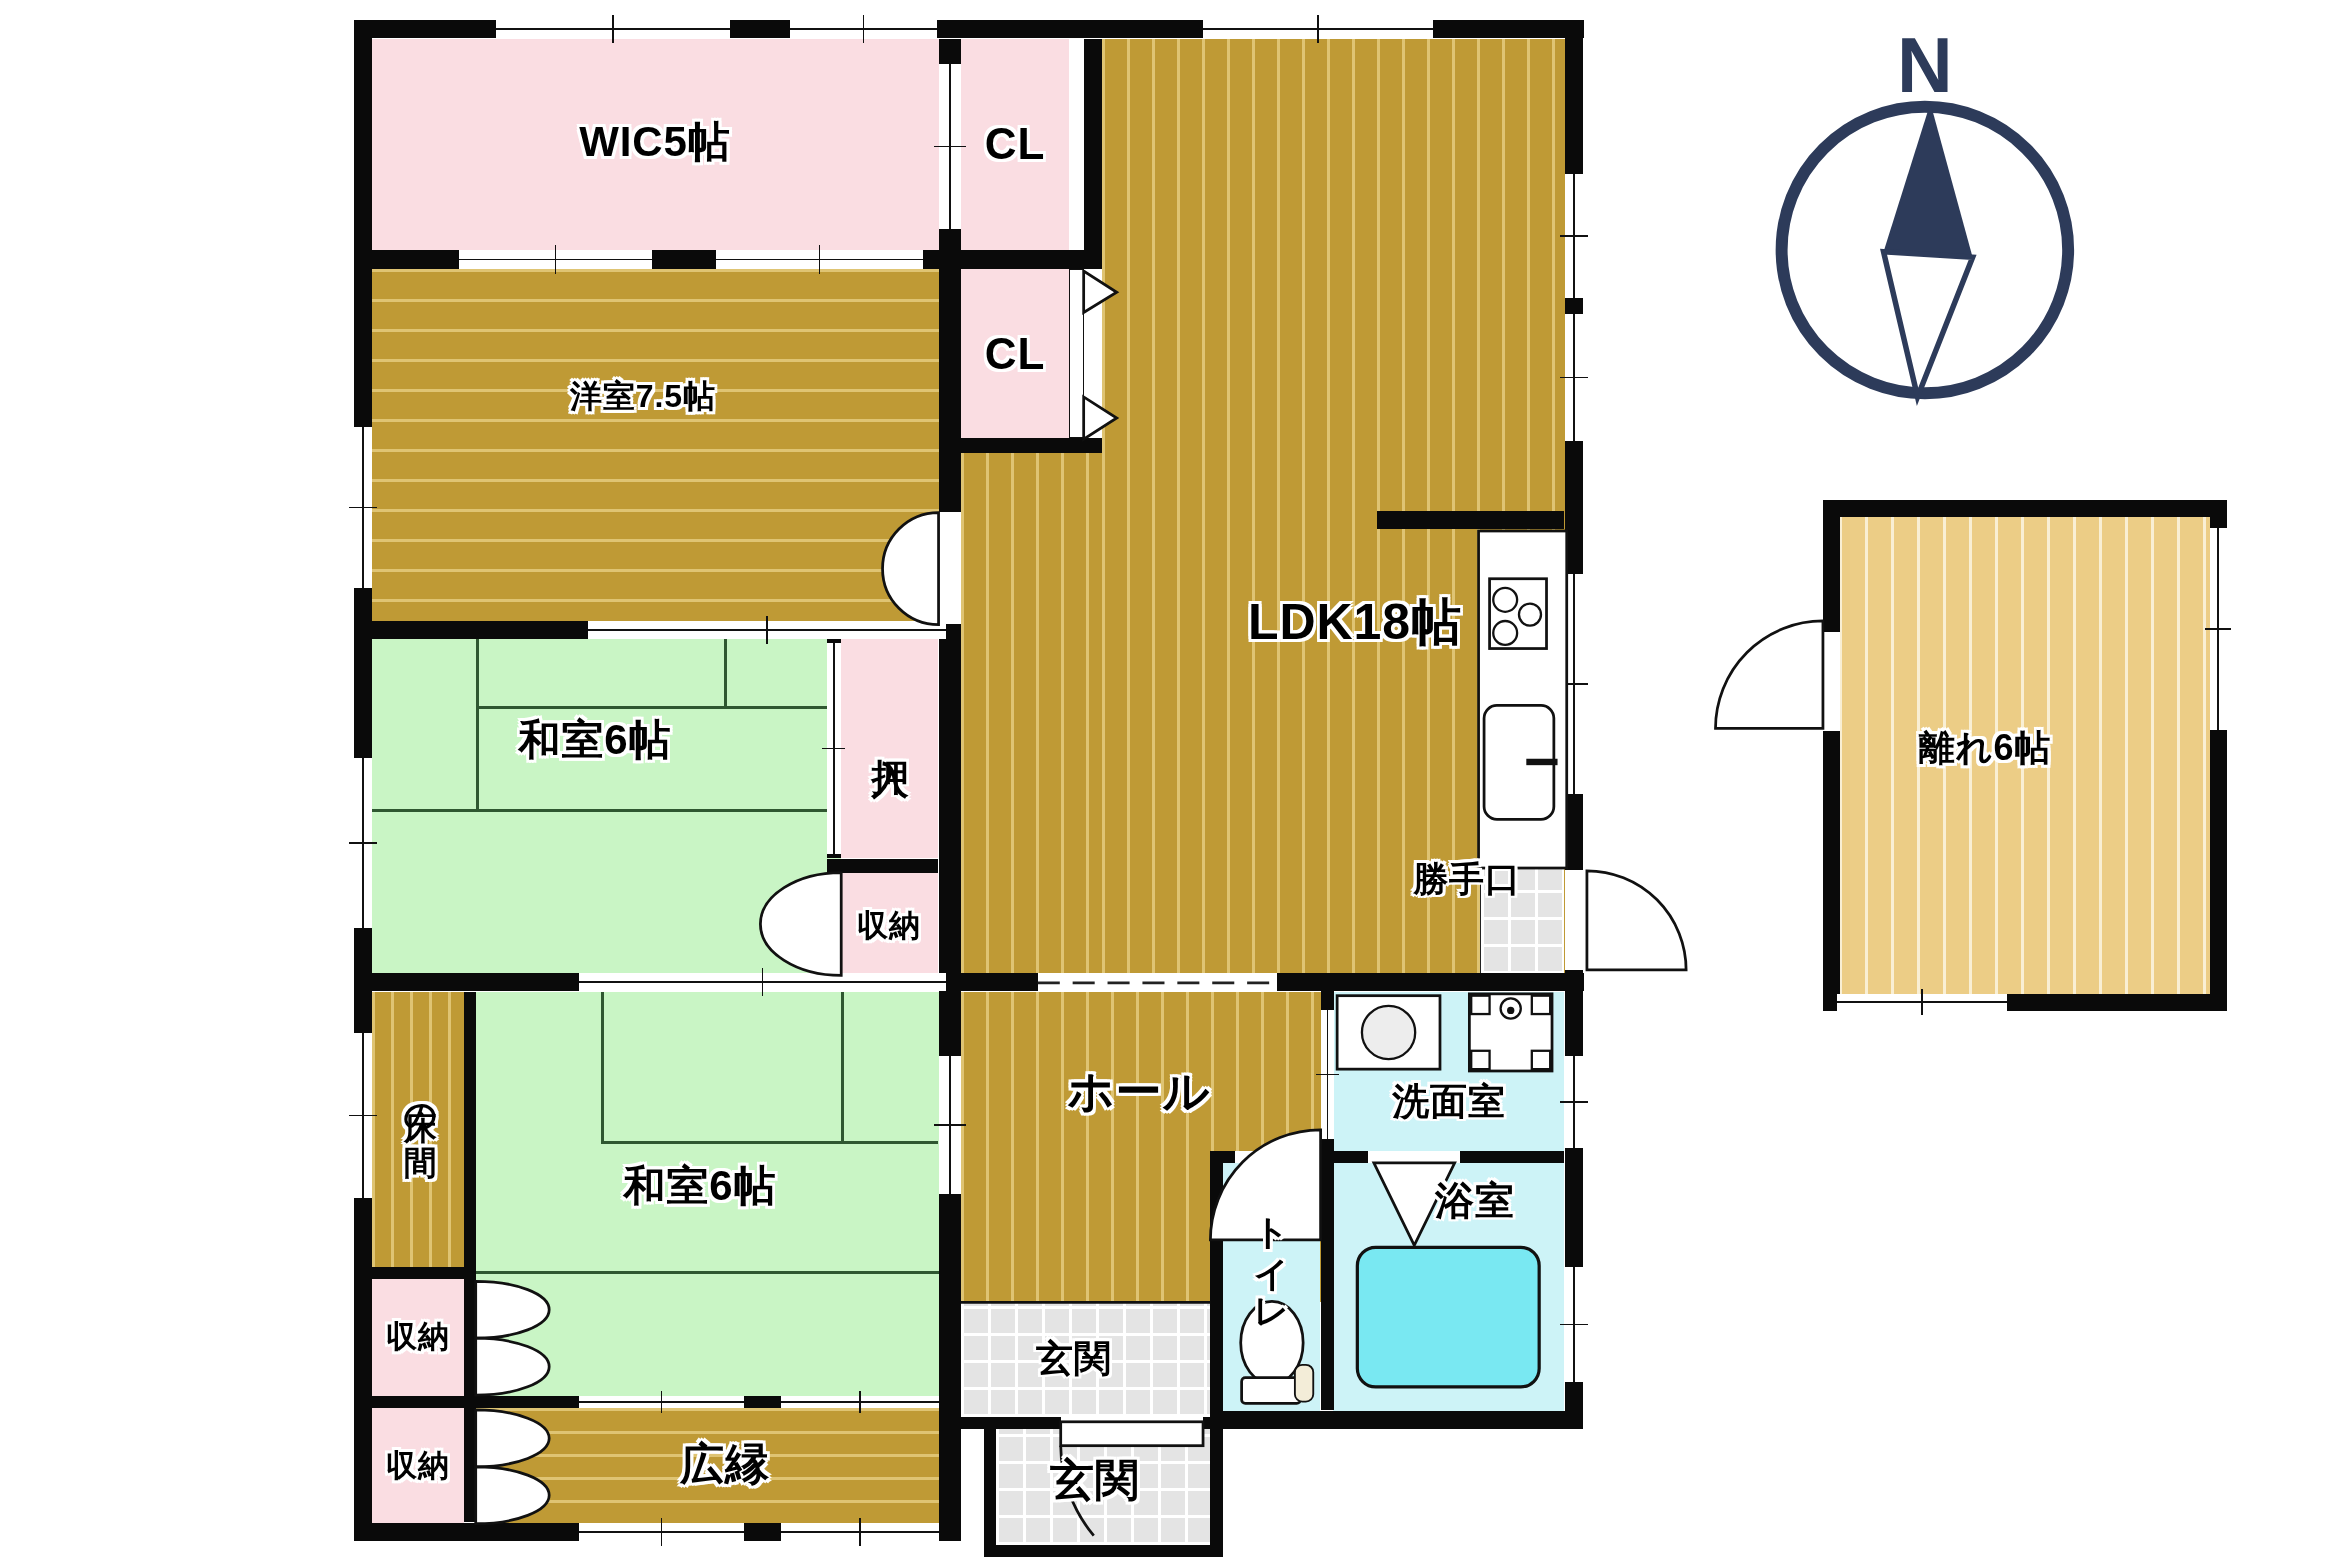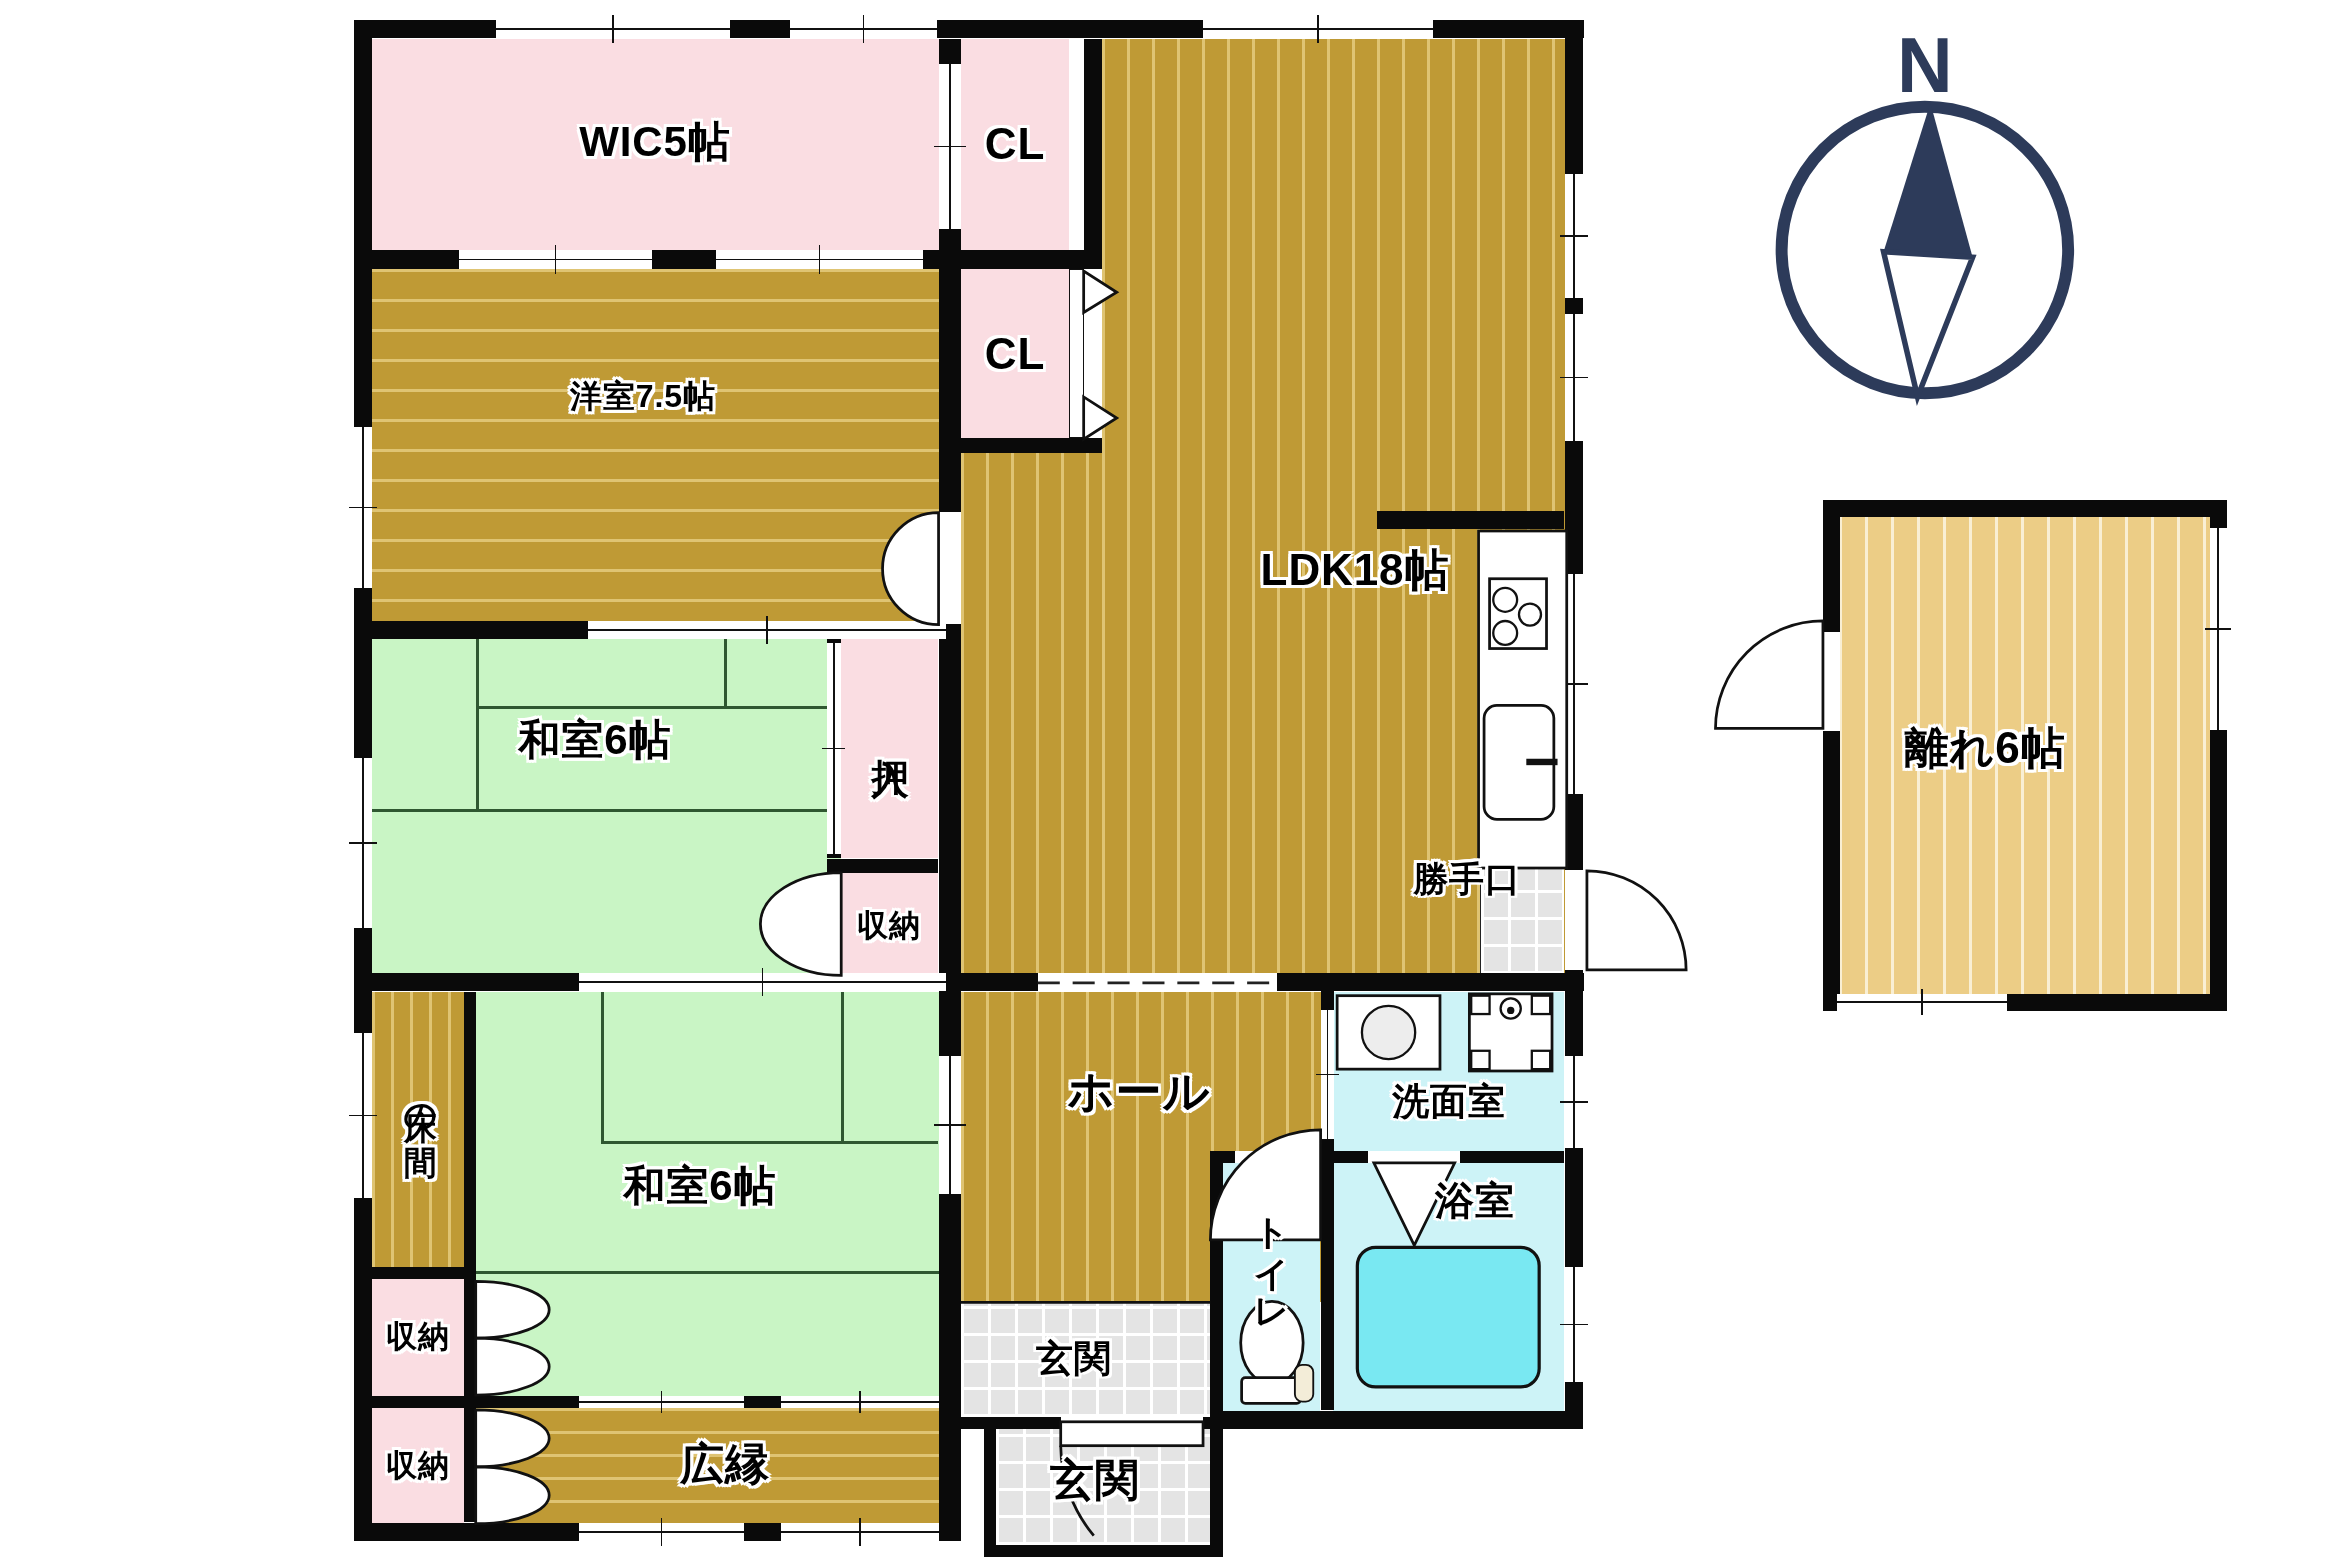--- a/index.html
+++ b/index.html
@@ -211,31 +211,31 @@
       <polygon points="2102,112 2051,274 2148,280" fill="var(--navy)"></polygon>
       <polygon points="2051,274 2148,280 2088,432" fill="#fff" stroke="var(--navy)" stroke-width="6"></polygon>
       <text x="2096" y="100" text-anchor="middle" font-size="84" font-weight="bold" fill="var(--navy)">N</text>
     </g>
   </svg>
 
   <div class="lab" style="left:655px;top:142px;font-size:42px;">WIC5帖</div>
   <div class="lab" style="left:1015px;top:144px;font-size:44px;">CL</div>
   <div class="lab" style="left:1015px;top:354px;font-size:44px;">CL</div>
   <div class="lab" style="left:643px;top:397px;font-size:32px;">洋室7.5帖</div>
-  <div class="lab" style="left:1355px;top:570px;font-size:44px;">LDK18帖</div>
+  <div class="lab" style="left:1355px;top:622px;font-size:50px;">LDK18帖</div>
   <div class="lab v" style="left:889px;top:730px;font-size:37px;">押入</div>
   <div class="lab" style="left:595px;top:740px;font-size:42px;">和室6帖</div>
   <div class="lab" style="left:889px;top:926px;font-size:31px;">収納</div>
   <div class="lab v" style="left:420px;top:1102px;font-size:33px;">床の間</div>
   <div class="lab" style="left:700px;top:1186px;font-size:42px;">和室6帖</div>
   <div class="lab" style="left:418px;top:1337px;font-size:31px;">収納</div>
   <div class="lab" style="left:418px;top:1466px;font-size:31px;">収納</div>
   <div class="lab" style="left:725px;top:1464px;font-size:44px;">広縁</div>
   <div class="lab" style="left:1139px;top:1091px;font-size:46px;">ホール</div>
   <div class="lab" style="left:1467px;top:879px;font-size:35px;">勝手口</div>
   <div class="lab" style="left:1449px;top:1102px;font-size:37px;">洗面室</div>
   <div class="lab v" style="left:1271px;top:1254px;font-size:35px;">トイレ</div>
   <div class="lab" style="left:1475px;top:1201px;font-size:39px;">浴室</div>
   <div class="lab" style="left:1074px;top:1359px;font-size:37px;">玄関</div>
   <div class="lab" style="left:1095px;top:1480px;font-size:44px;">玄関</div>
-  <div class="lab" style="left:1985px;top:748px;font-size:44px;">離れ6帖</div>
+  <div class="lab" style="left:1985px;top:748px;font-size:36px;">離れ6帖</div>
 </div>
 
 
 </body></html>

